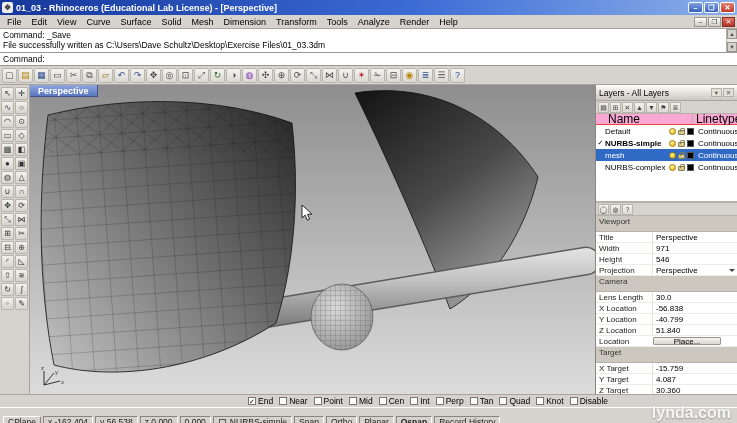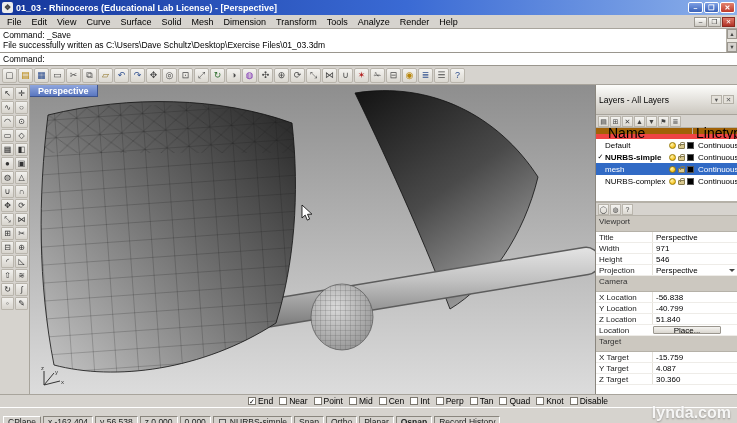--- a/index.html
+++ b/index.html
@@ -34,26 +34,26 @@
   .side{width:30px;flex:none;display:flex;flex-wrap:wrap;align-content:flex-start;padding:2px 0 0 1px;border-right:1px solid #a8a49c;background:#d6d3ce}
   .sbico{width:13px;height:13px;margin:0 1px 1px 0;border:1px solid #b9b5ac;border-radius:1px;background:linear-gradient(#f2f1ee,#d7d4cd);font-size:8px;line-height:11px;text-align:center;color:#333}
   .viewport{flex:1;position:relative;overflow:hidden;border-right:1px solid #8a867e}
   .viewport svg{position:absolute;inset:0;width:100%;height:100%}
   .vplabel{position:absolute;top:0;left:0;padding:0 8px;height:12px;line-height:12px;background:linear-gradient(#8fa6dd,#5a77c0);color:#fff;font-weight:bold;font-size:9px;border:1px solid #3c538f;border-top:none;border-left:none}
   
   .rightpanel{width:141px;flex:none;display:flex;flex-direction:column;background:#d6d3ce}
   .panel{display:flex;flex-direction:column;overflow:hidden}
   .panel.layers{height:118px;border-bottom:2px solid #b5b1a8}
   .panel.props{flex:1}
-  .phead{height:30px;flex:none;display:flex;align-items:center;padding:0 3px;background:linear-gradient(#fdfdfb,#ccc8c0);border-bottom:1px solid #a8a49c;font-size:8.5px}
+  .phead{height:16px;flex:none;display:flex;align-items:center;padding:0 3px;background:linear-gradient(#fdfdfb,#ccc8c0);border-bottom:1px solid #a8a49c;font-size:8.5px}
   .phead .ptitle{flex:1;white-space:nowrap;overflow:hidden}
   .phx{width:11px;height:9px;text-align:center;color:#555;font-size:6.5px;line-height:8px;border:1px solid #b5b1a8;background:#e4e1da;margin-left:1px}
   .ptools{height:13px;flex:none;display:flex;align-items:center;gap:1px;padding:0 2px;border-bottom:1px solid #b5b1a8}
   .pico{width:11px;height:11px;border:1px solid #b9b5ac;background:linear-gradient(#f4f3f0,#dcd9d2);font-size:7px;text-align:center;line-height:9px;color:#444}
-  .lcolhead{height:11px;flex:none;display:flex;font-size:14px;background:#a16207;border-bottom:5px solid #ef4444;line-height:11px}
+  .lcolhead{height:11px;flex:none;display:flex;font-size:12px;background:#f9a8d4;border-bottom:1px solid #ef4444;line-height:11px}
   .lc-name{flex:1;padding-left:12px;border-right:1px solid #b5b1a8}
   .lc-line{width:44px;padding-left:3px}
   .lrows{flex:1;background:#fff;overflow:hidden}
   .lrow{height:12px;display:flex;align-items:center;font-size:8px}
   .lchk{width:9px;text-align:center;font-size:7px;flex:none}
   .lname{flex:1;white-space:nowrap;overflow:hidden}
   .lrow.current .lname{font-weight:bold}
   .lrow.selected{background:#316ac5;color:#fff}
   .bulb{width:7px;height:7px;border-radius:50%;background:radial-gradient(circle at 35% 30%,#fff6b0,#f7c21e 70%,#c89a10);border:1px solid #9a7d0a;margin:0 1px;flex:none}
   .lock{position:relative;width:7px;height:5px;background:#d9c98f;border:1px solid #857a4d;border-radius:1px;margin:2px 1px 0;flex:none}
@@ -411,20 +411,24 @@
             </div>
             <div class="prow">
               <span class="plabel">Height</span>
               <span class="pval field">546</span>
             </div>
             <div class="prow">
               <span class="plabel">Projection</span>
               <span class="pval dropdown">Perspective</span>
             </div>
           <div class="psec">Camera</div>
+          <div class="prow">
+              <span class="plabel">Lens Length</span>
+              <span class="pval field">30.0</span>
+            </div>
             <div class="prow">
               <span class="plabel">X Location</span>
               <span class="pval field">-56.838</span>
             </div>
             <div class="prow">
               <span class="plabel">Y Location</span>
               <span class="pval field">-40.799</span>
             </div>
             <div class="prow">
               <span class="plabel">Z Location</span>

